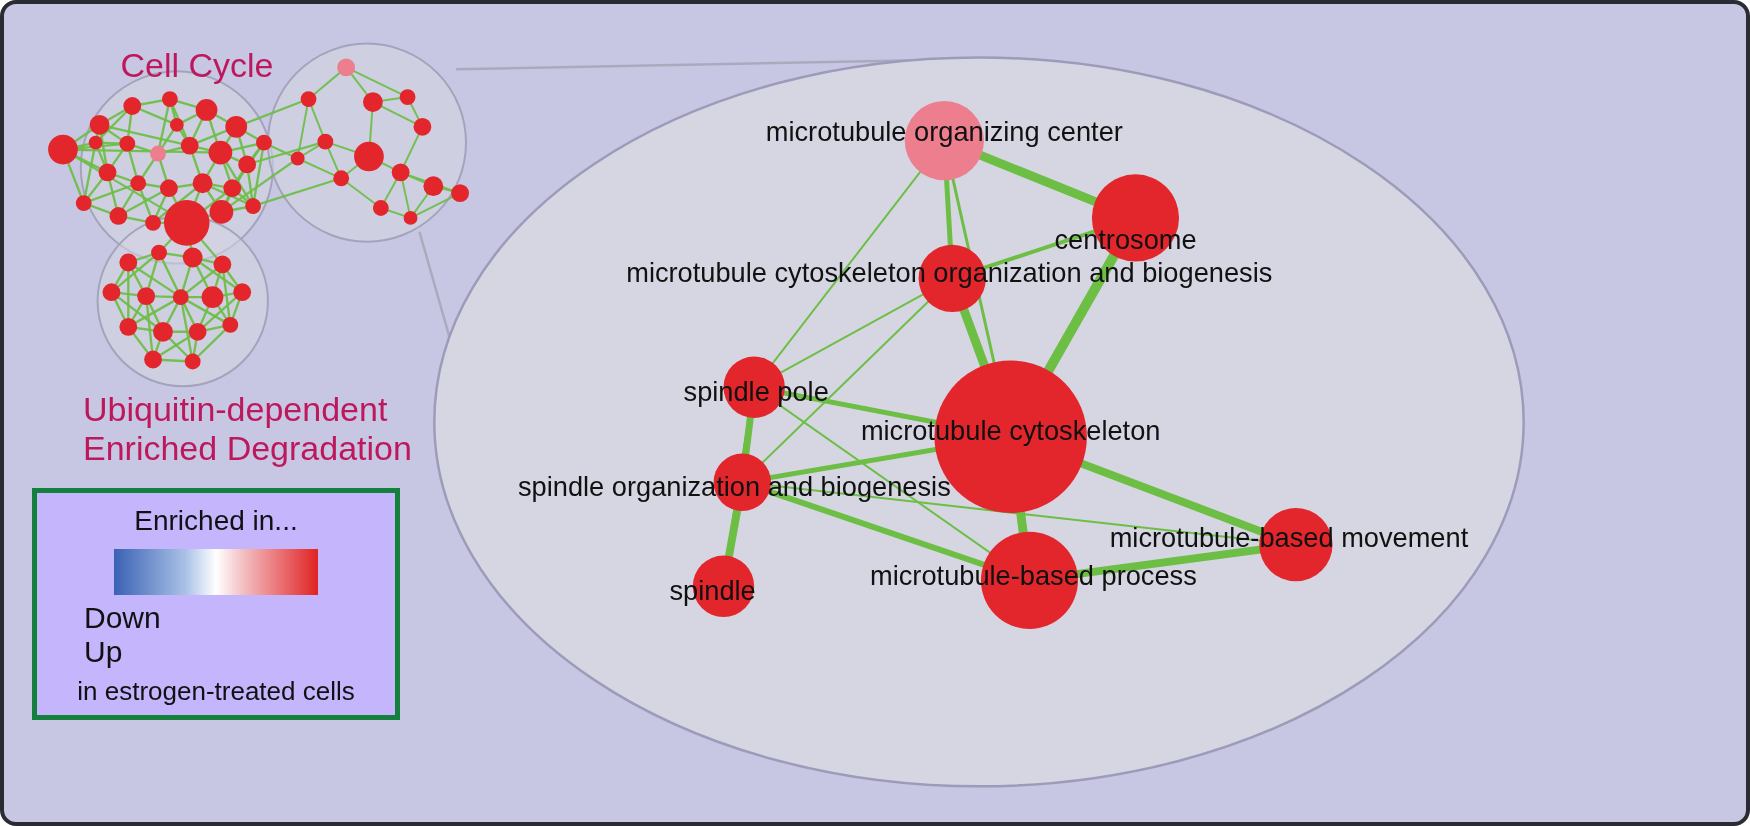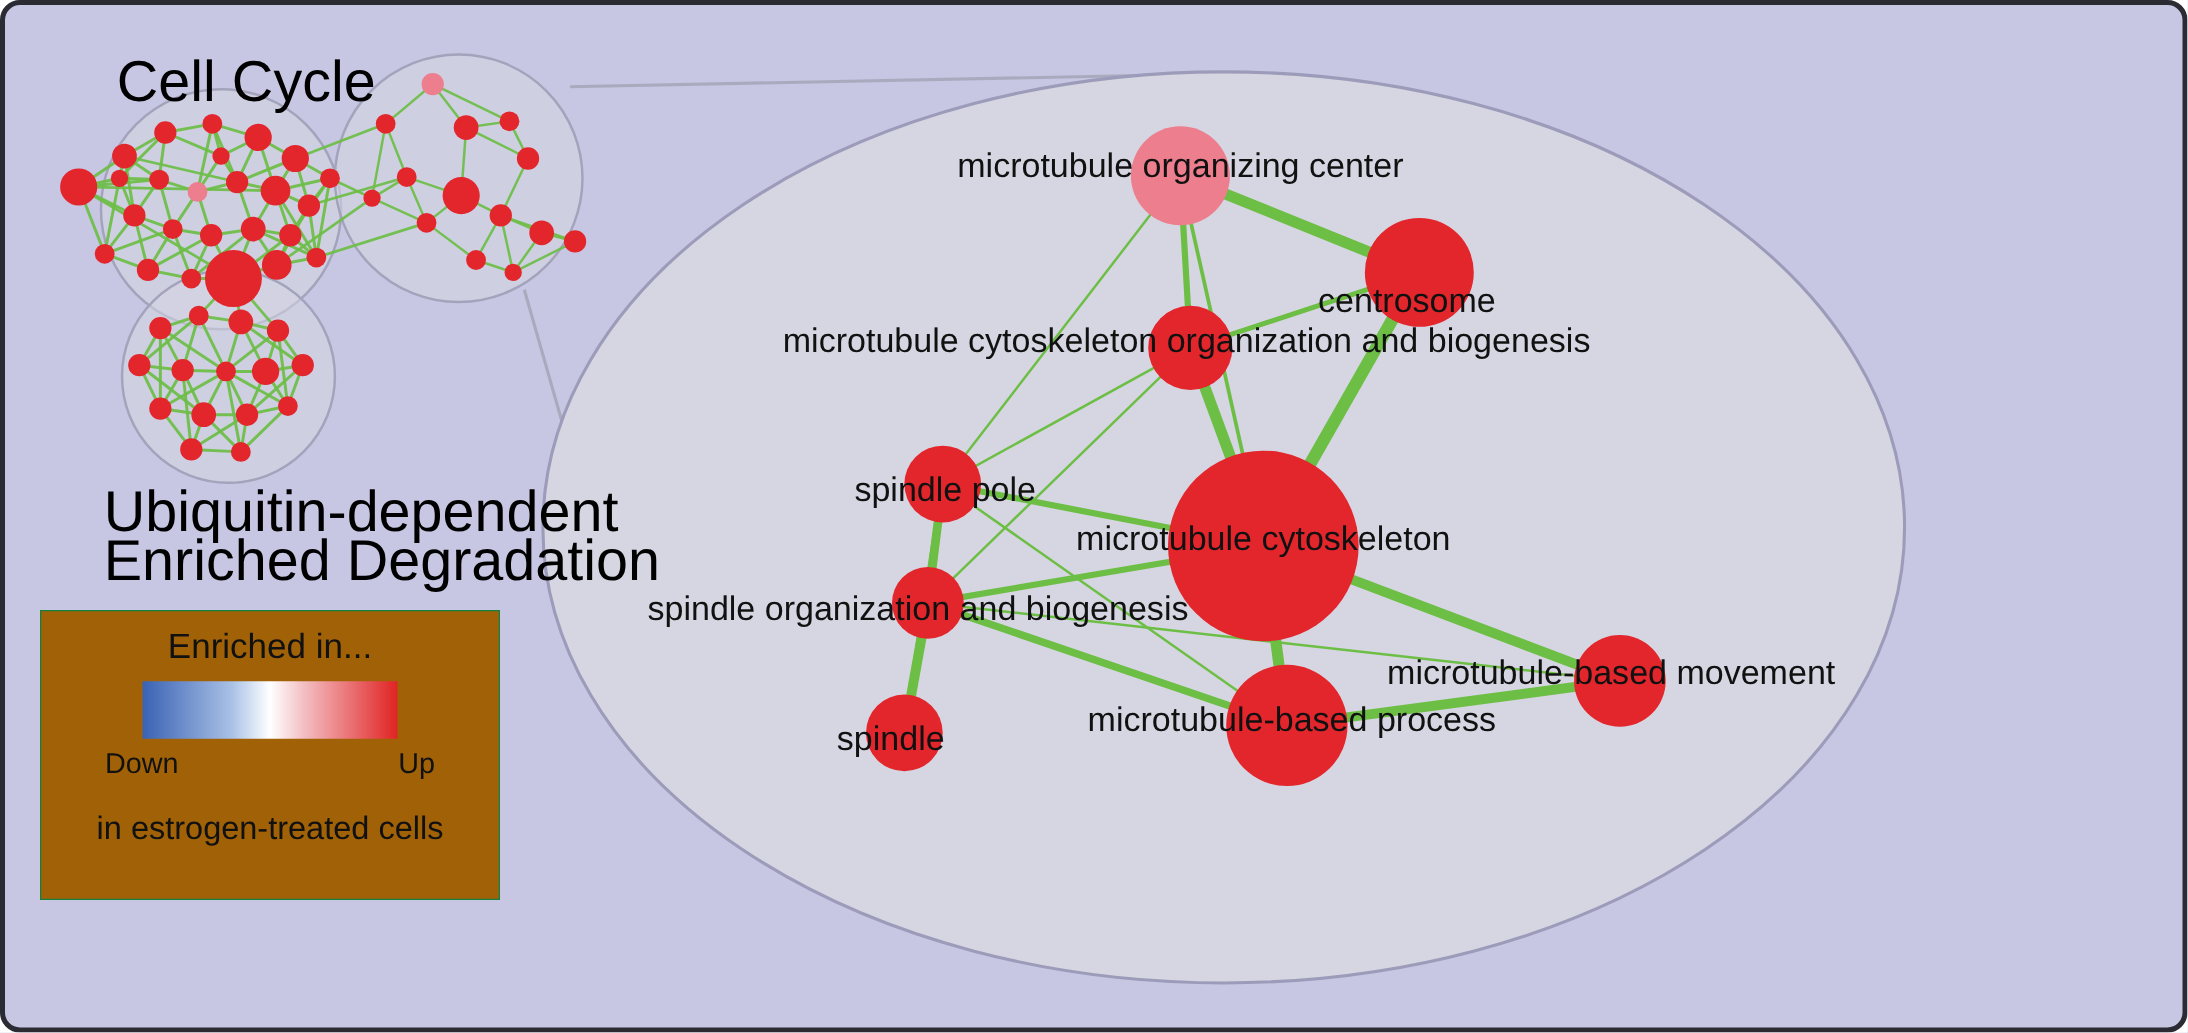--- a/index.html
+++ b/index.html
@@ -9,33 +9,33 @@
     width:1750px;height:826px;
     box-sizing:border-box;
     background:#c7c7e3;
     border:4px solid #2b2b33;
     border-radius:16px;
     overflow:hidden;
   }
   #network-svg{position:absolute;left:0;top:0;width:100%;height:100%;}
   #network-svg text{font-family:"Liberation Sans","DejaVu Sans",sans-serif;}
   .overlay{position:absolute;white-space:nowrap;}
-  .gray-label{color:#000000;font-size:46px;line-height:39px;}
+  .gray-label{color:#be185d;font-size:34px;line-height:39px;}
   .black-title{color:#16161a;font-size:31px;line-height:39px;text-align:center;}
   #cell-cycle-label{left:193px;top:42px;transform:translateX(-50%);}
   #ubiquitin-label{left:33px;top:386px;margin-left:46px;}
   #microtubule-title{left:1385px;top:44px;transform:translateX(-50%);}
   #legend-box{
     position:absolute;left:28px;top:484px;width:368px;height:232px;
-    box-sizing:border-box;border:1px solid #15803d;background:#a16207;
+    box-sizing:border-box;border:5px solid #15803d;background:#c4b5fd;
   }
   #legend-title{margin-top:12px;text-align:center;font-size:28px;color:#111;}
   #legend-gradient{width:204px;height:46px;margin:12px auto 0 auto;}
-  #legend-endpoints{width:264px;margin:6px auto 0 auto;display:flex;justify-content:space-between;font-size:23px;color:#111;}
-  #legend-caption{margin-top:22px;text-align:center;font-size:26px;line-height:33px;color:#111;}
+  #legend-endpoints{width:264px;margin:6px auto 0 auto;display:flex;justify-content:space-between;font-size:30px;color:#111;flex-direction:column;}
+  #legend-caption{margin-top:6px;text-align:center;font-size:26px;line-height:33px;color:#111;}
 </style>
 </head>
 <body>
 
 <div id="figure">
 
   <svg id="network-svg" viewBox="0 0 1750 826">
       <line x1="452" y1="66" x2="960" y2="56" stroke="#aaaabf" stroke-width="2.5"></line>
       <line x1="415" y1="230" x2="530" y2="633" stroke="#aaaabf" stroke-width="2.5"></line>
       <ellipse cx="980" cy="422" rx="550" ry="368" fill="#d6d6e2" stroke="#9c9cba" stroke-width="2.5"></ellipse>

